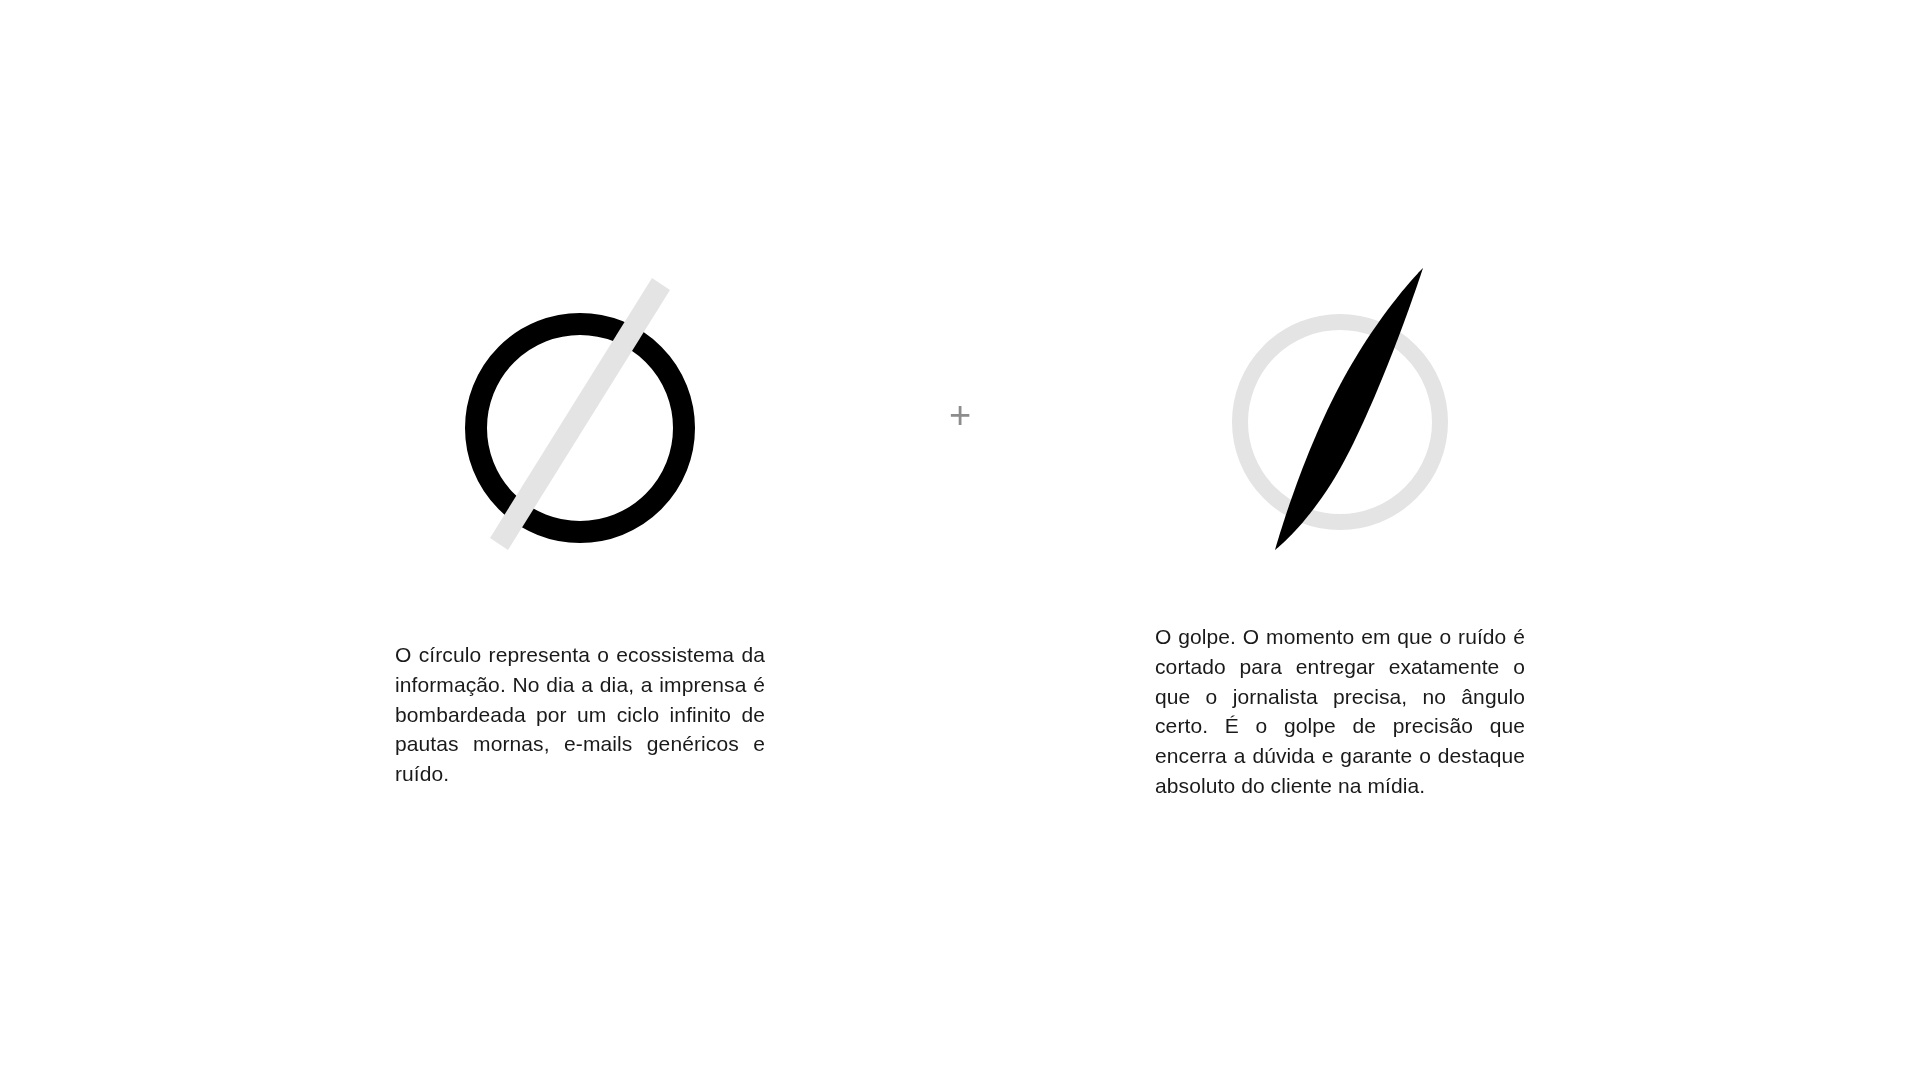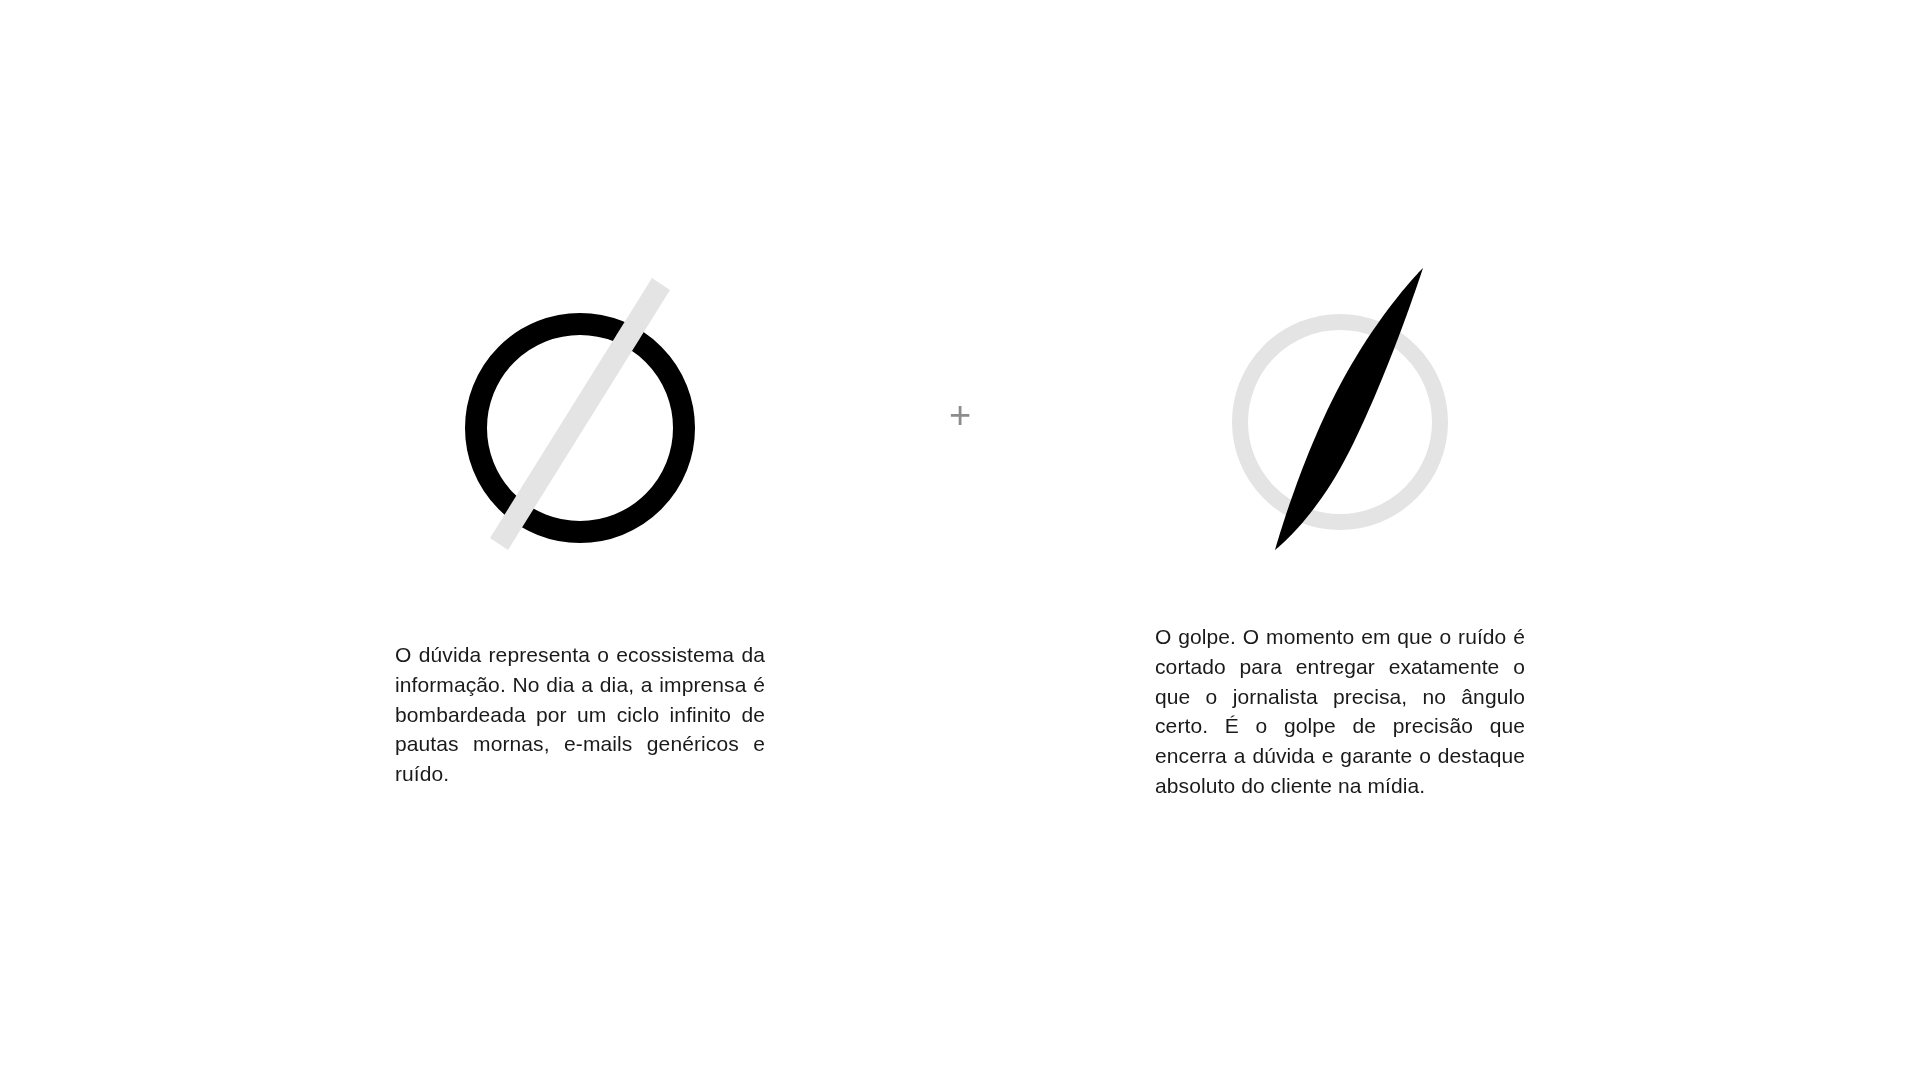--- a/index.html
+++ b/index.html
@@ -94,21 +94,21 @@
 
     <div class="panel panel-left">
       <div class="mark-wrap">
         <svg viewBox="0 0 320 320" xmlns="http://www.w3.org/2000/svg" aria-hidden="true">
 
           <circle cx="160" cy="178" r="104" fill="none" stroke="#000000" stroke-width="22"></circle>
 
           <polygon points="232,28 250,40 88,300 70,288" fill="#e4e4e4"></polygon>
         </svg>
       </div>
-      <p class="caption">O dúvida representa o ecossistema da informação. No dia a dia, a imprensa é bombardeada por um ciclo infinito de pautas mornas, e-mails genéricos e ruído.</p>
+      <p class="caption">O círculo representa o ecossistema da informação. No dia a dia, a imprensa é bombardeada por um ciclo infinito de pautas mornas, e-mails genéricos e ruído.</p>
     </div>
 
     <div class="plus-wrap">
       <span class="plus">+</span>
     </div>
 
     <div class="panel panel-right">
       <div class="mark-wrap">
         <svg viewBox="0 0 320 320" xmlns="http://www.w3.org/2000/svg" aria-hidden="true">
 

